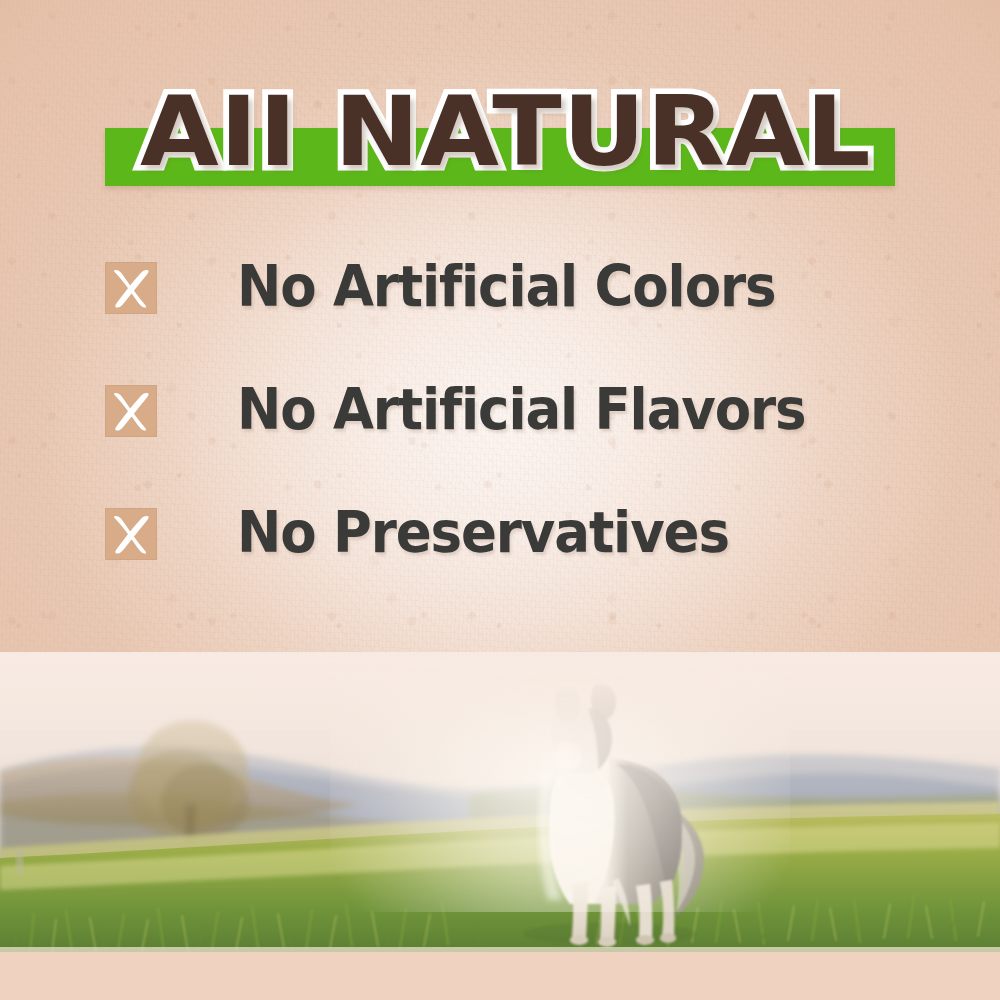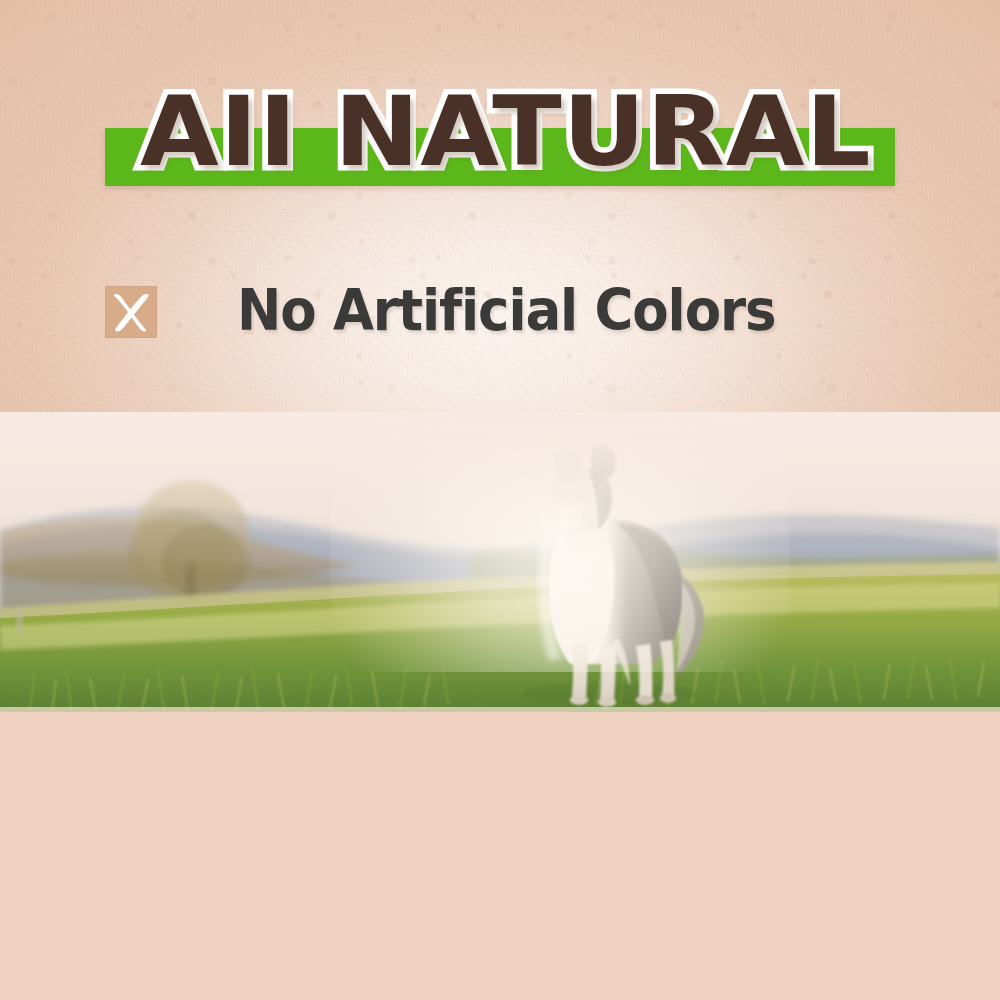--- a/index.html
+++ b/index.html
@@ -9,21 +9,21 @@
 
   body {
     font-family:"Liberation Sans", sans-serif;
     overflow:hidden;
     background:#efd2c0;
   }
 
   #panel {
     position:relative;
     width:1000px;
-    height:712px;
+    height:952px;
     overflow:hidden;
     background:#eab308;
   }
 
   
   .paper-base {
     position:absolute; inset:0;
     background:
       radial-gradient(ellipse 46% 40% at 50% 45%,
          #fbf5f1 0%, #f9efe9 26%, #f4e3d8 52%, #eed5c4 74%, #e9cab5 100%);
@@ -97,21 +97,20 @@
   #feature-list {
     position:absolute;
     left:105px; top:258px;
     width:830px;
   }
   .feature-row {
     position:relative;
     height:123px;
     display:flex;
     align-items:flex-start;
-    margin-top:24px;
   }
   .checkbox {
     position:relative;
     width:52px; height:52px;
     flex:0 0 52px;
     margin-top:4px;
     background:#d9ac89;
     box-shadow:inset 0 0 0 1px rgba(198,160,130,0.55);
   }
   .checkbox .x-mark { position:absolute; inset:0; display:block; }
@@ -190,21 +189,47 @@
                    C41.9 45.1 41.2 46.4 38.4 45.3 C35.6 44.2 33.1 40.6 30.2 36.4
                    C24.4 28.0 17.6 18.4 10.8 11.3 C9.1 9.6 8.4 8.6 9.5 8.2 Z" fill="#ffffff"></path>
           <path d="M42.0 8.0 C44.6 8.3 43.8 10.2 41.6 12.9 C34.2 21.8 26.6 31.4 19.8 39.9
                    C17.0 43.4 14.4 46.2 11.6 45.4 C9.2 44.7 10.4 42.6 12.8 39.4
                    C20.0 29.8 28.2 19.2 35.4 11.4 C38.0 8.6 40.0 7.8 42.0 8.0 Z" fill="#ffffff"></path>
         </svg>
       </div>
       <div class="feature-label">No Artificial Colors</div>
     </div>
 
-
+    <div class="feature-row">
+      <div class="checkbox">
+        <svg class="x-mark" viewBox="0 0 52 52">
+          <path d="M9.5 8.2 C13 7.0 15.6 9.6 18.2 13.4 C24.5 22.4 31.6 32.8 39.8 42.6
+                   C41.9 45.1 41.2 46.4 38.4 45.3 C35.6 44.2 33.1 40.6 30.2 36.4
+                   C24.4 28.0 17.6 18.4 10.8 11.3 C9.1 9.6 8.4 8.6 9.5 8.2 Z" fill="#ffffff"></path>
+          <path d="M42.0 8.0 C44.6 8.3 43.8 10.2 41.6 12.9 C34.2 21.8 26.6 31.4 19.8 39.9
+                   C17.0 43.4 14.4 46.2 11.6 45.4 C9.2 44.7 10.4 42.6 12.8 39.4
+                   C20.0 29.8 28.2 19.2 35.4 11.4 C38.0 8.6 40.0 7.8 42.0 8.0 Z" fill="#ffffff"></path>
+        </svg>
+      </div>
+      <div class="feature-label">No Artificial Flavors</div>
+    </div>
+
+    <div class="feature-row">
+      <div class="checkbox">
+        <svg class="x-mark" viewBox="0 0 52 52">
+          <path d="M9.5 8.2 C13 7.0 15.6 9.6 18.2 13.4 C24.5 22.4 31.6 32.8 39.8 42.6
+                   C41.9 45.1 41.2 46.4 38.4 45.3 C35.6 44.2 33.1 40.6 30.2 36.4
+                   C24.4 28.0 17.6 18.4 10.8 11.3 C9.1 9.6 8.4 8.6 9.5 8.2 Z" fill="#ffffff"></path>
+          <path d="M42.0 8.0 C44.6 8.3 43.8 10.2 41.6 12.9 C34.2 21.8 26.6 31.4 19.8 39.9
+                   C17.0 43.4 14.4 46.2 11.6 45.4 C9.2 44.7 10.4 42.6 12.8 39.4
+                   C20.0 29.8 28.2 19.2 35.4 11.4 C38.0 8.6 40.0 7.8 42.0 8.0 Z" fill="#ffffff"></path>
+        </svg>
+      </div>
+      <div class="feature-label">No Preservatives</div>
+    </div>
 
 
   </div>
 
   <div id="photo">
     <svg viewBox="0 0 1000 300" preserveAspectRatio="none">
       <defs>
         <linearGradient id="skyGrad" x1="0" y1="0" x2="0" y2="1">
           <stop offset="0%" stop-color="#f2e6dd"></stop>
           <stop offset="55%" stop-color="#ece0d8"></stop>

